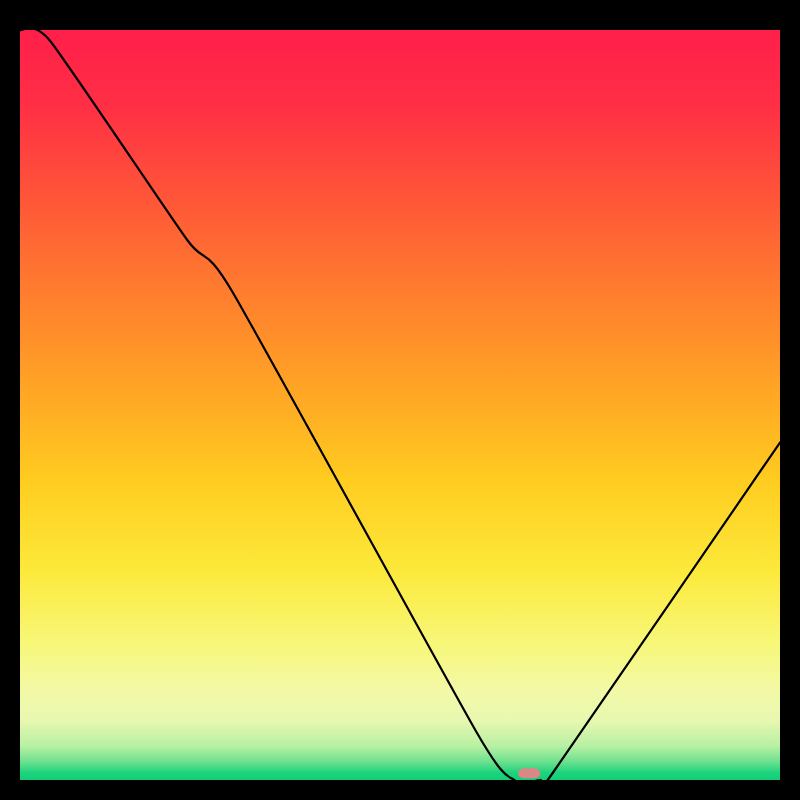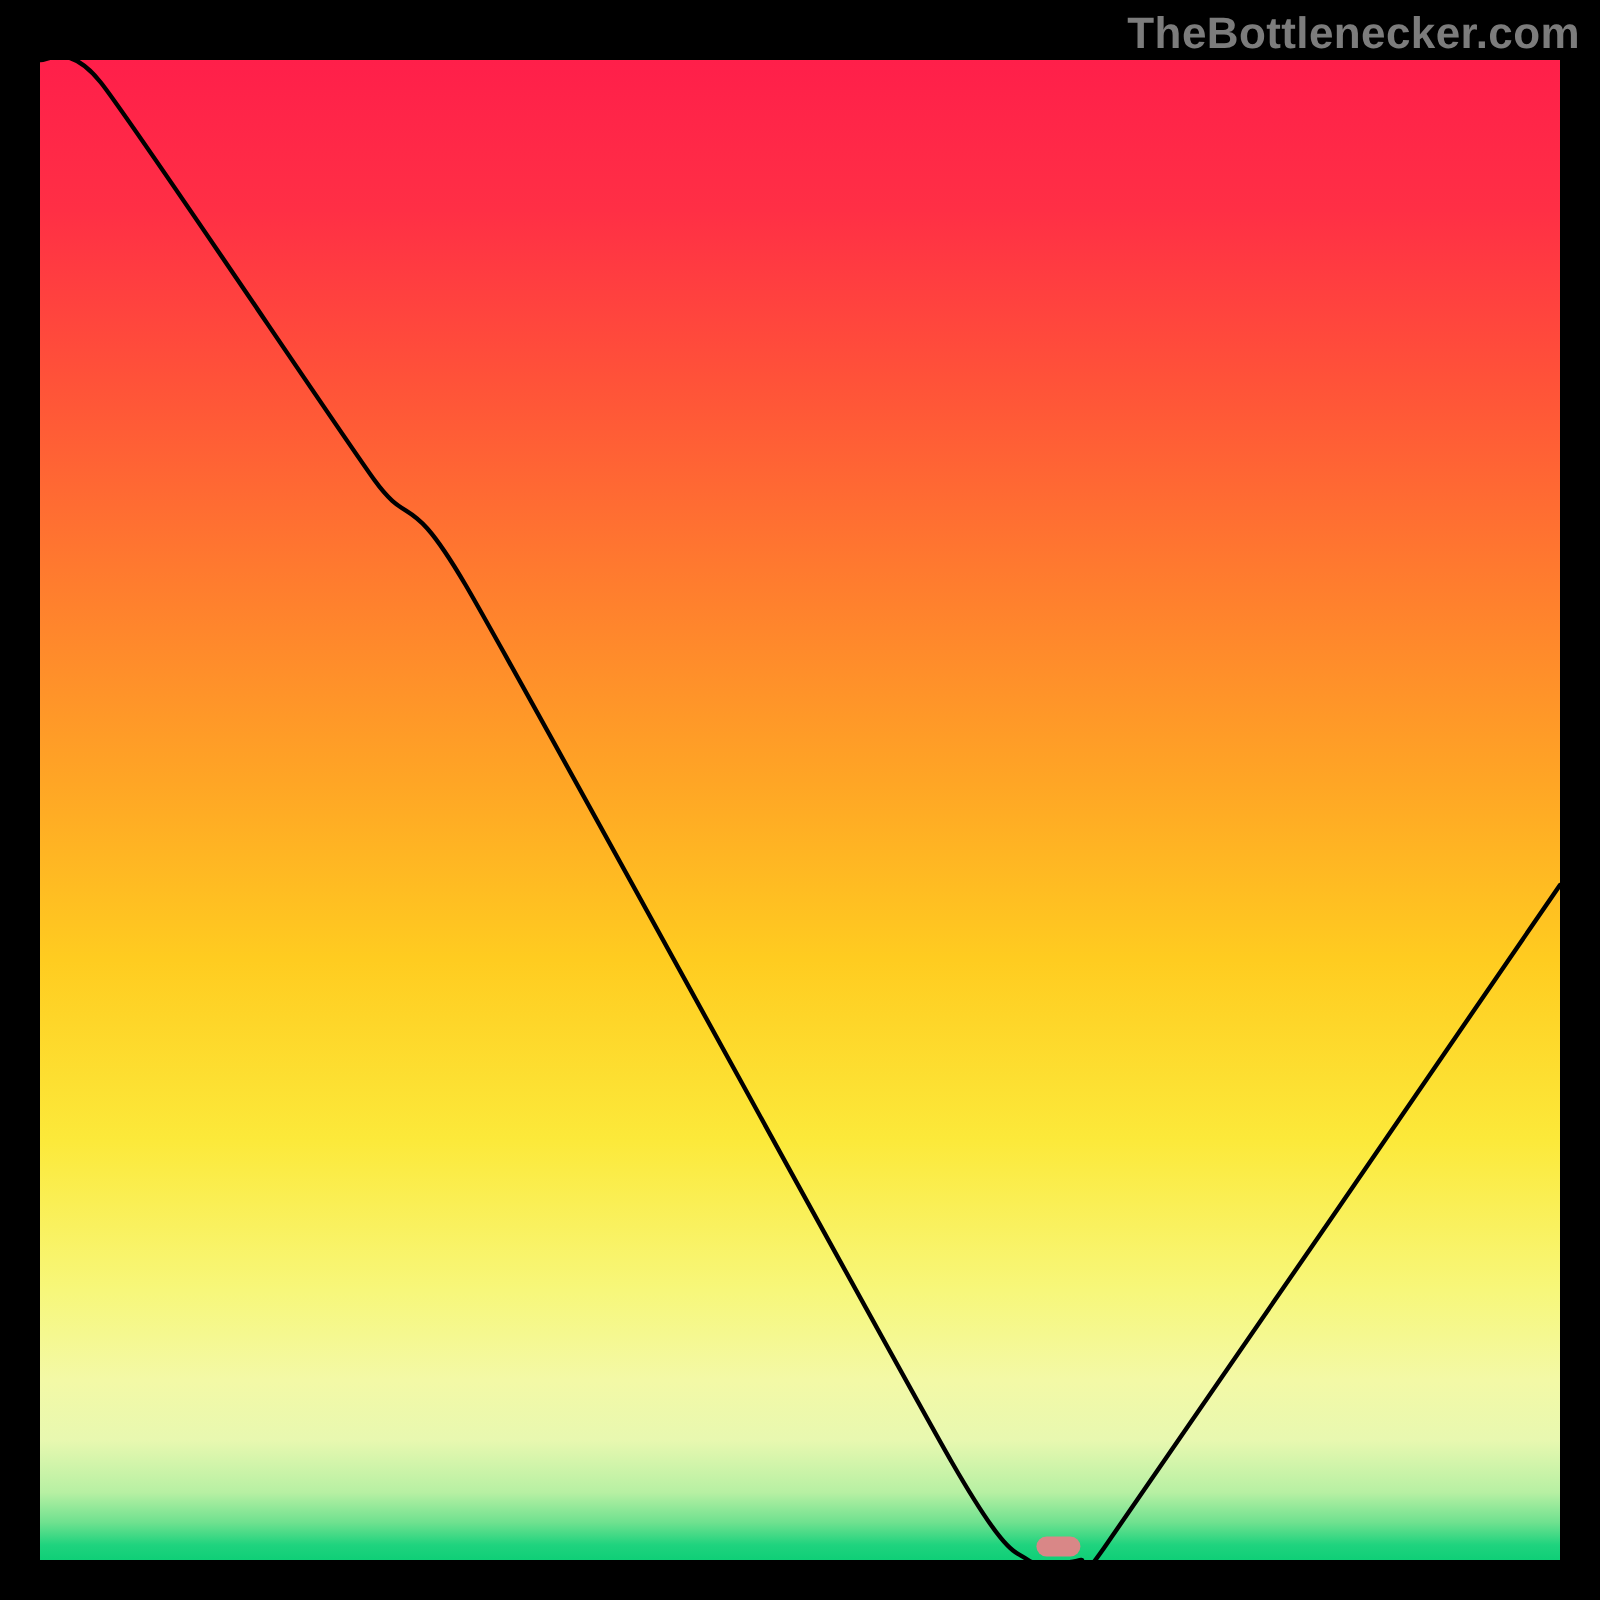--- a/index.html
+++ b/index.html
@@ -34,21 +34,20 @@
     height: 750px;
   }
   svg {
     display: block;
   }
 </style>
 </head>
 <body>
 
 <div class="frame">
-  <div class="attr">TheBottlenecker.com</div>
 
   <div class="plot-wrap">
     <svg id="chart-svg" viewBox="0 0 760 750" width="760" height="750">
       <defs>
         <linearGradient id="bg-grad" x1="0" y1="0" x2="0" y2="1">
             <stop offset="0%" stop-color="#ff1f4a"></stop>
             <stop offset="10%" stop-color="#ff2f45"></stop>
             <stop offset="22%" stop-color="#ff5438"></stop>
             <stop offset="35%" stop-color="#ff7d2e"></stop>
             <stop offset="48%" stop-color="#ffa525"></stop>

